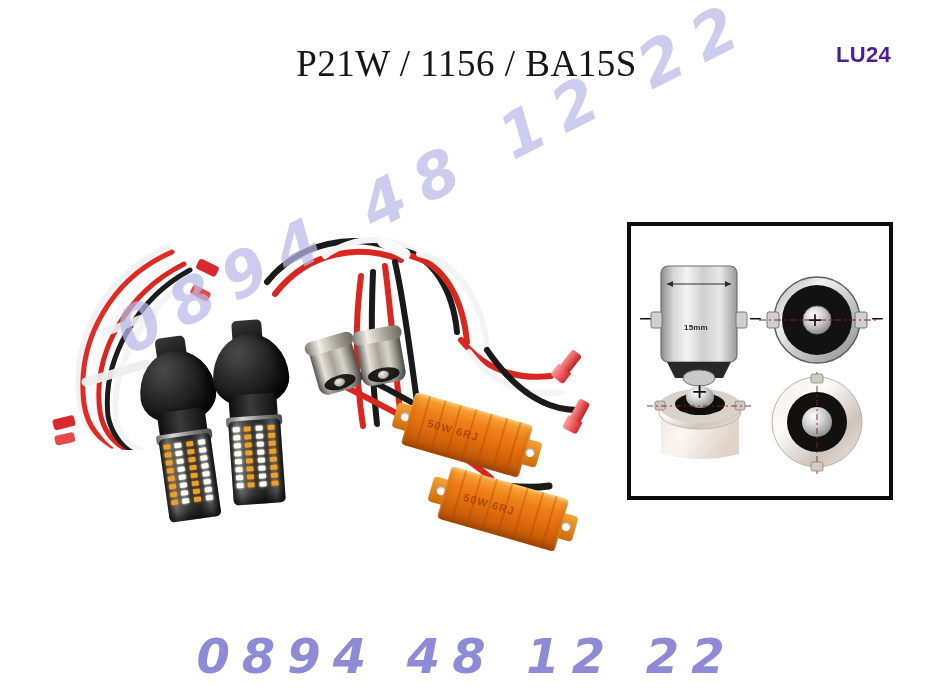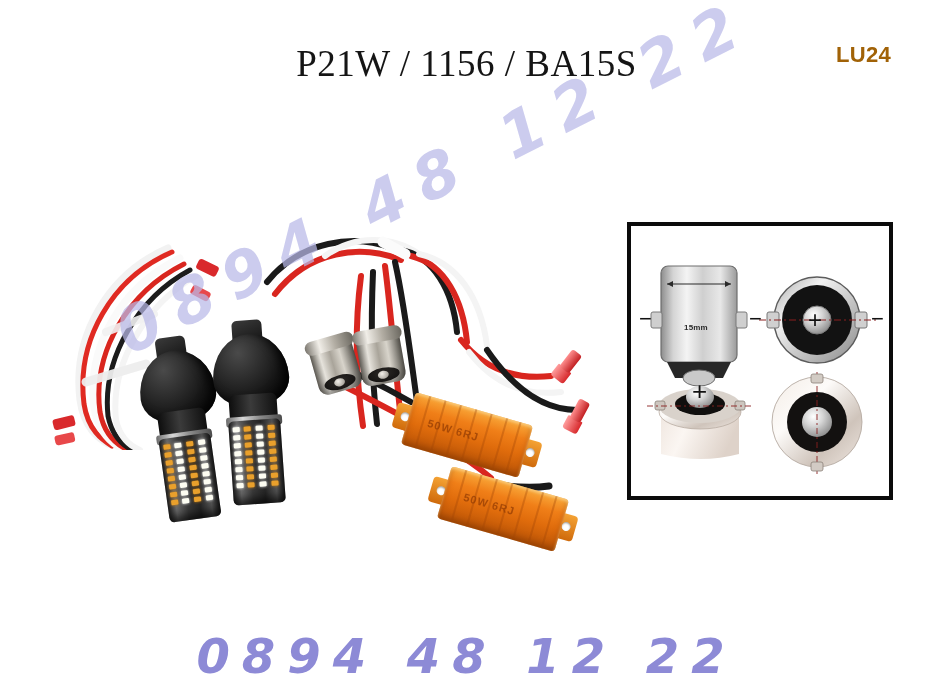--- a/index.html
+++ b/index.html
@@ -8,21 +8,21 @@
 
   
   .title{
     position:absolute;left:0;top:42px;width:933px;text-align:center;
     font-family:Liberation Serif, serif;font-size:37px;font-weight:400;
     letter-spacing:.5px;color:#151515;white-space:nowrap;
   }
   .brand{
     position:absolute;right:42px;top:42px;
     font-family:"Liberation Sans",sans-serif;font-size:22px;font-weight:bold;
-    color:#a16207;letter-spacing:.3px;
+    color:#4c1d95;letter-spacing:.3px;
   }
 
   
   .wm-diag{
     position:absolute;left:120px;top:300px;width:900px;
     font-family:"DejaVu Sans",sans-serif;font-style:italic;font-weight:bold;
     font-size:62px;letter-spacing:16px;color:#b9b9e8;opacity:.72;
     transform:rotate(-27deg);transform-origin:0 50%;
     white-space:nowrap;pointer-events:none;user-select:none;
   }

